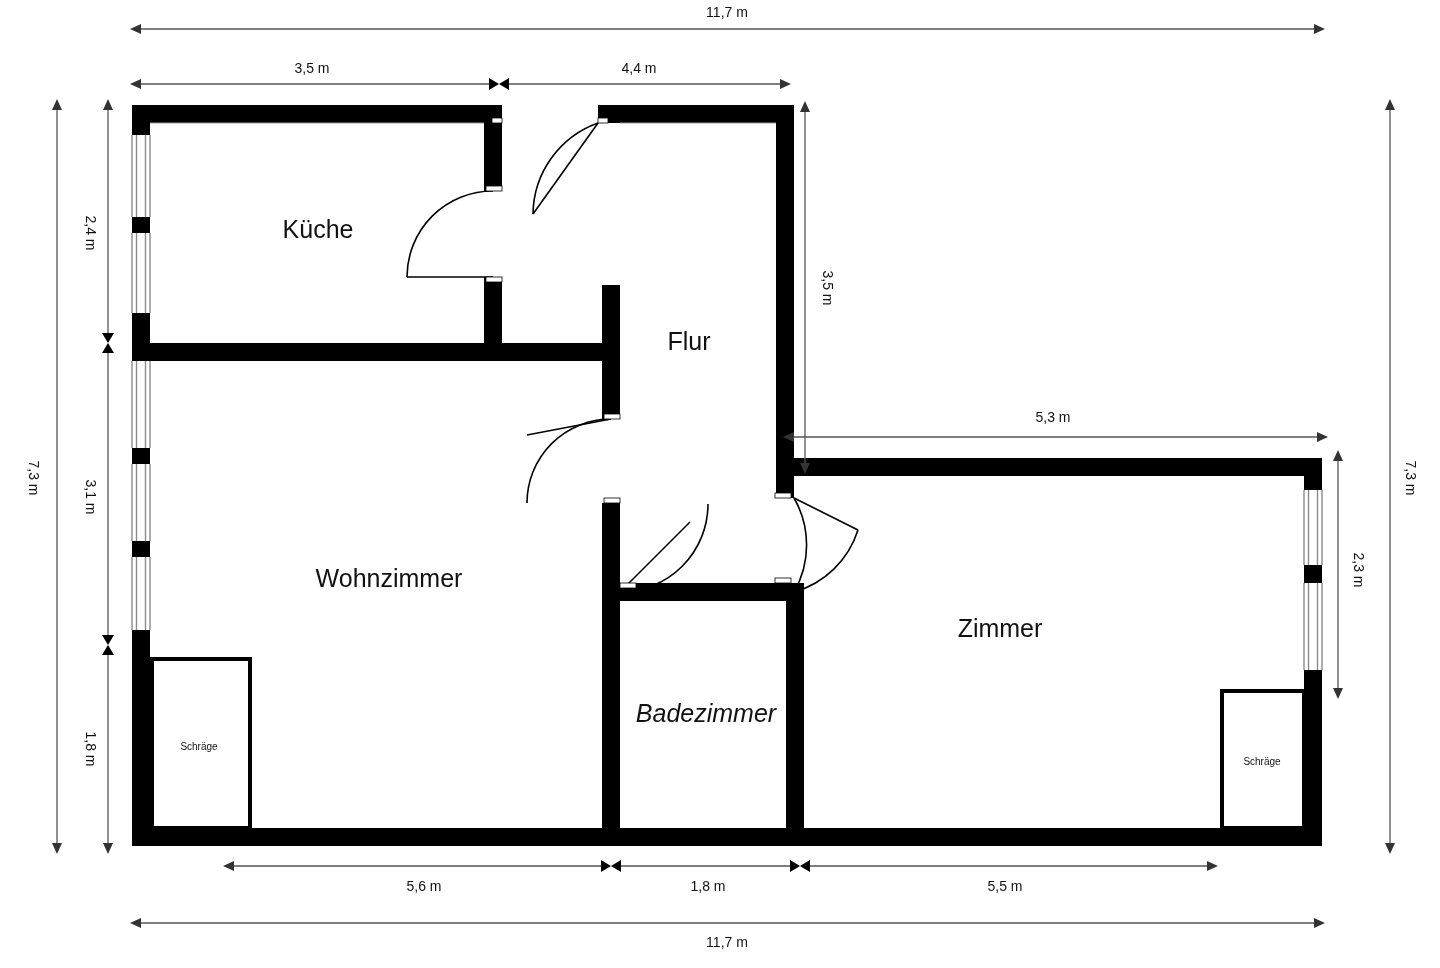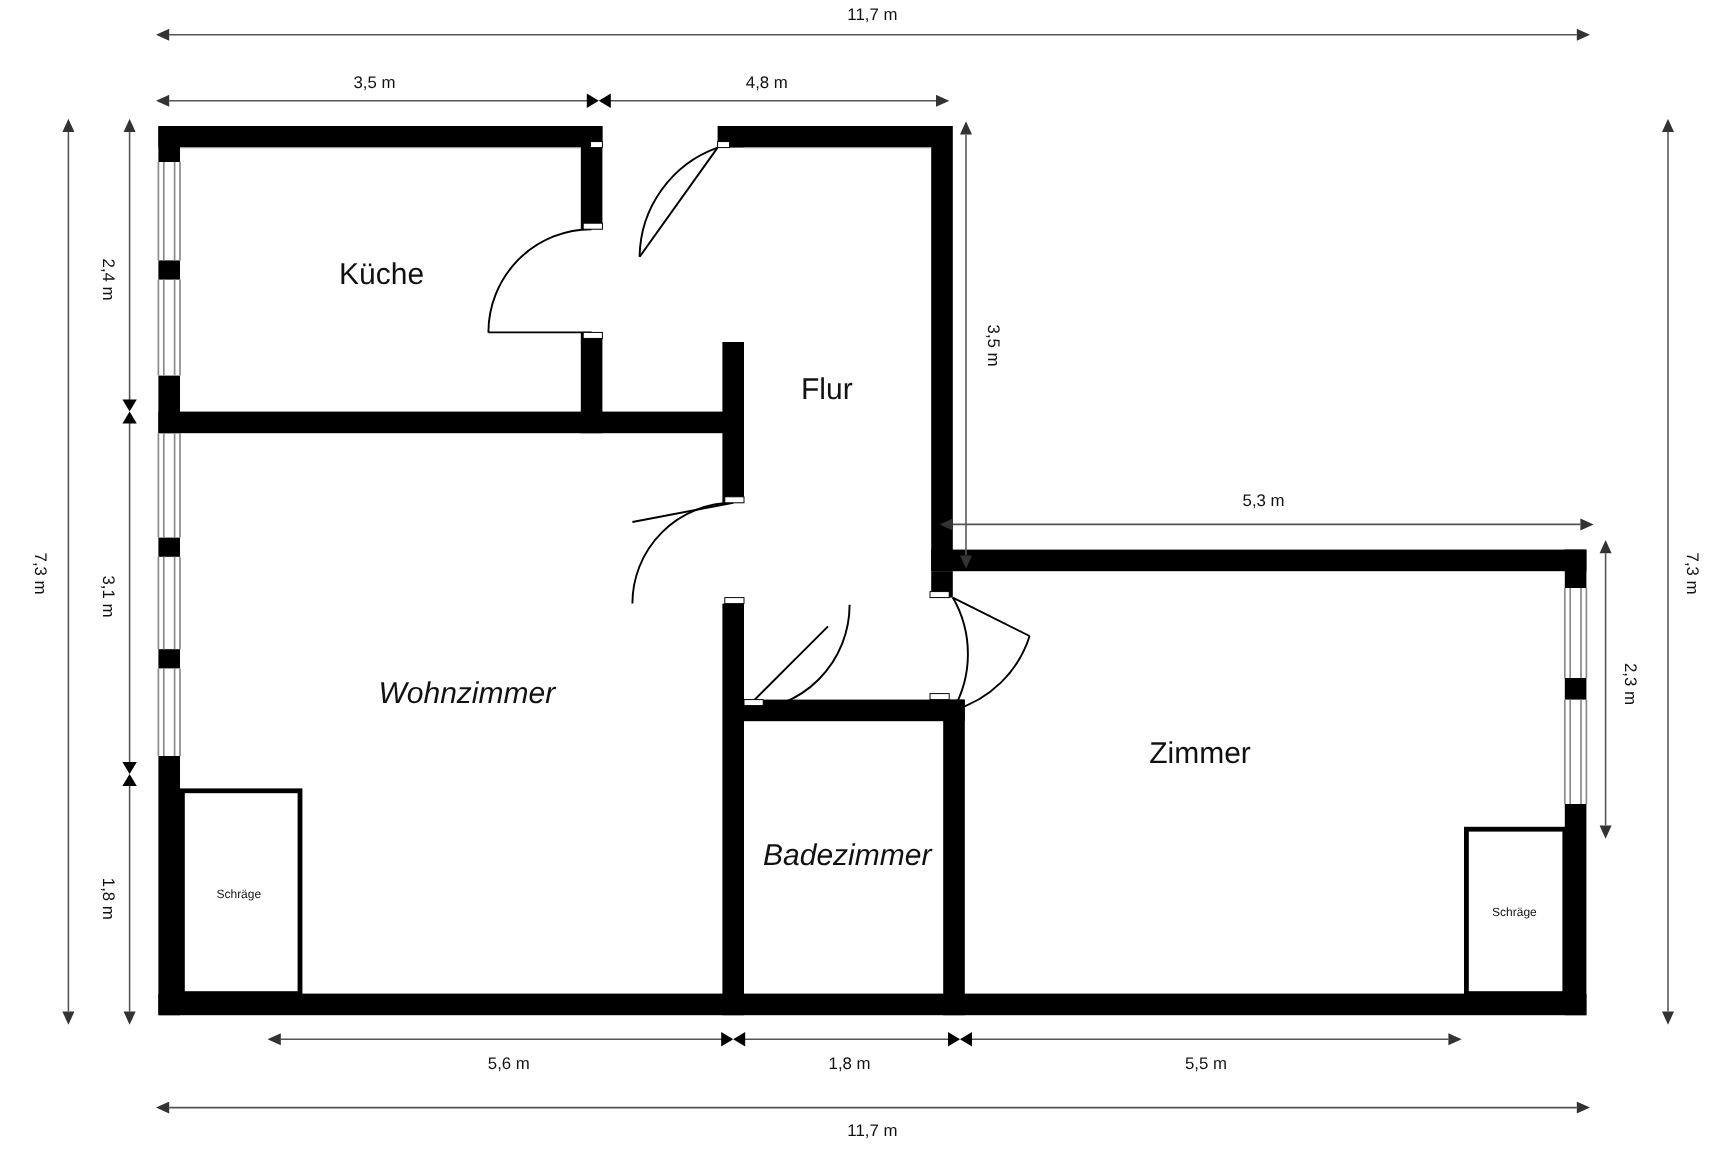--- a/index.html
+++ b/index.html
@@ -228,31 +228,31 @@
       <path d="M102,333 L108,343 L114,333 Z"></path>
       <path d="M102,353 L108,343 L114,353 Z"></path>
 
       <path d="M102,635 L108,645 L114,635 Z"></path>
       <path d="M102,655 L108,645 L114,655 Z"></path>
     </g>
 
   </svg>
 
   <div class="lbl room-label" style="left:318px;top:229px;">Küche</div>
-  <div class="lbl room-label" style="left:689px;top:325px;">Flur</div>
-  <div class="lbl room-label" style="left:389px;top:578px;font-style:italic;">Wohnzimmer</div>
+  <div class="lbl room-label" style="left:689px;top:341px;">Flur</div>
+  <div class="lbl room-label" style="left:389px;top:578px;">Wohnzimmer</div>
   <div class="lbl room-label" style="left:706px;top:713px;font-style:italic;">Badezimmer</div>
   <div class="lbl room-label" style="left:1000px;top:628px;">Zimmer</div>
 
   <div class="lbl schraege-label" style="left:199px;top:746px;">Schräge</div>
   <div class="lbl schraege-label" style="left:1262px;top:761px;">Schräge</div>
 
   <div class="lbl dim-label" style="left:727px;top:12px;">11,7 m</div>
   <div class="lbl dim-label" style="left:312px;top:68px;">3,5 m</div>
-  <div class="lbl dim-label" style="left:639px;top:68px;">4,8 m</div>
+  <div class="lbl dim-label" style="left:639px;top:68px;">4,4 m</div>
 
   <div class="lbl dim-label" style="left:424px;top:886px;">5,6 m</div>
   <div class="lbl dim-label" style="left:708px;top:886px;">1,8 m</div>
   <div class="lbl dim-label" style="left:1005px;top:886px;">5,5 m</div>
   <div class="lbl dim-label" style="left:727px;top:942px;">11,7 m</div>
 
   <div class="lbl dim-label" style="left:1053px;top:417px;">5,3 m</div>
 
   <div class="lbl dim-label vert" style="left:34px;top:478px;">7,3 m</div>
   <div class="lbl dim-label vert" style="left:91px;top:233px;">2,4 m</div>

